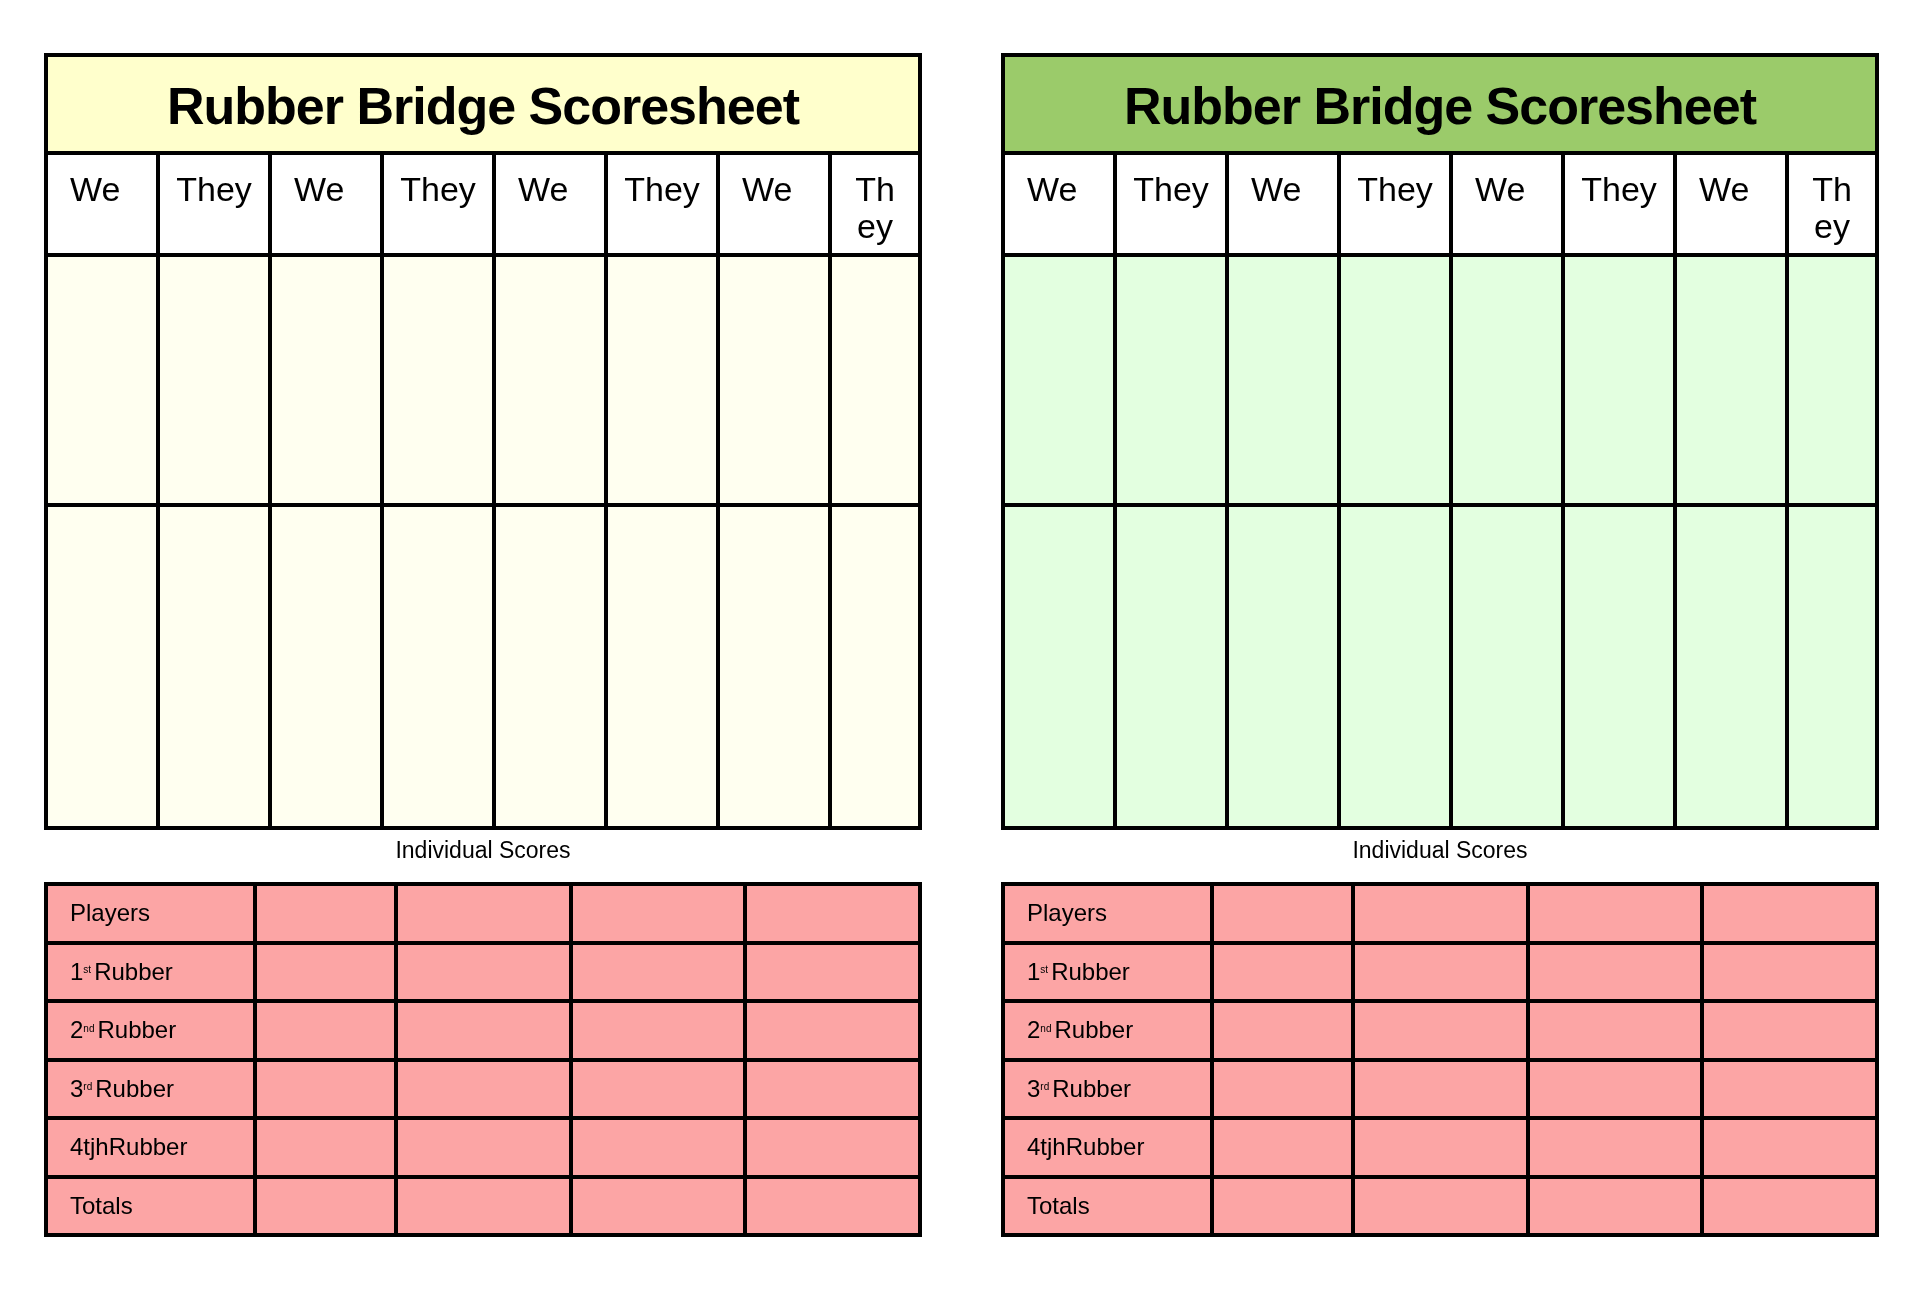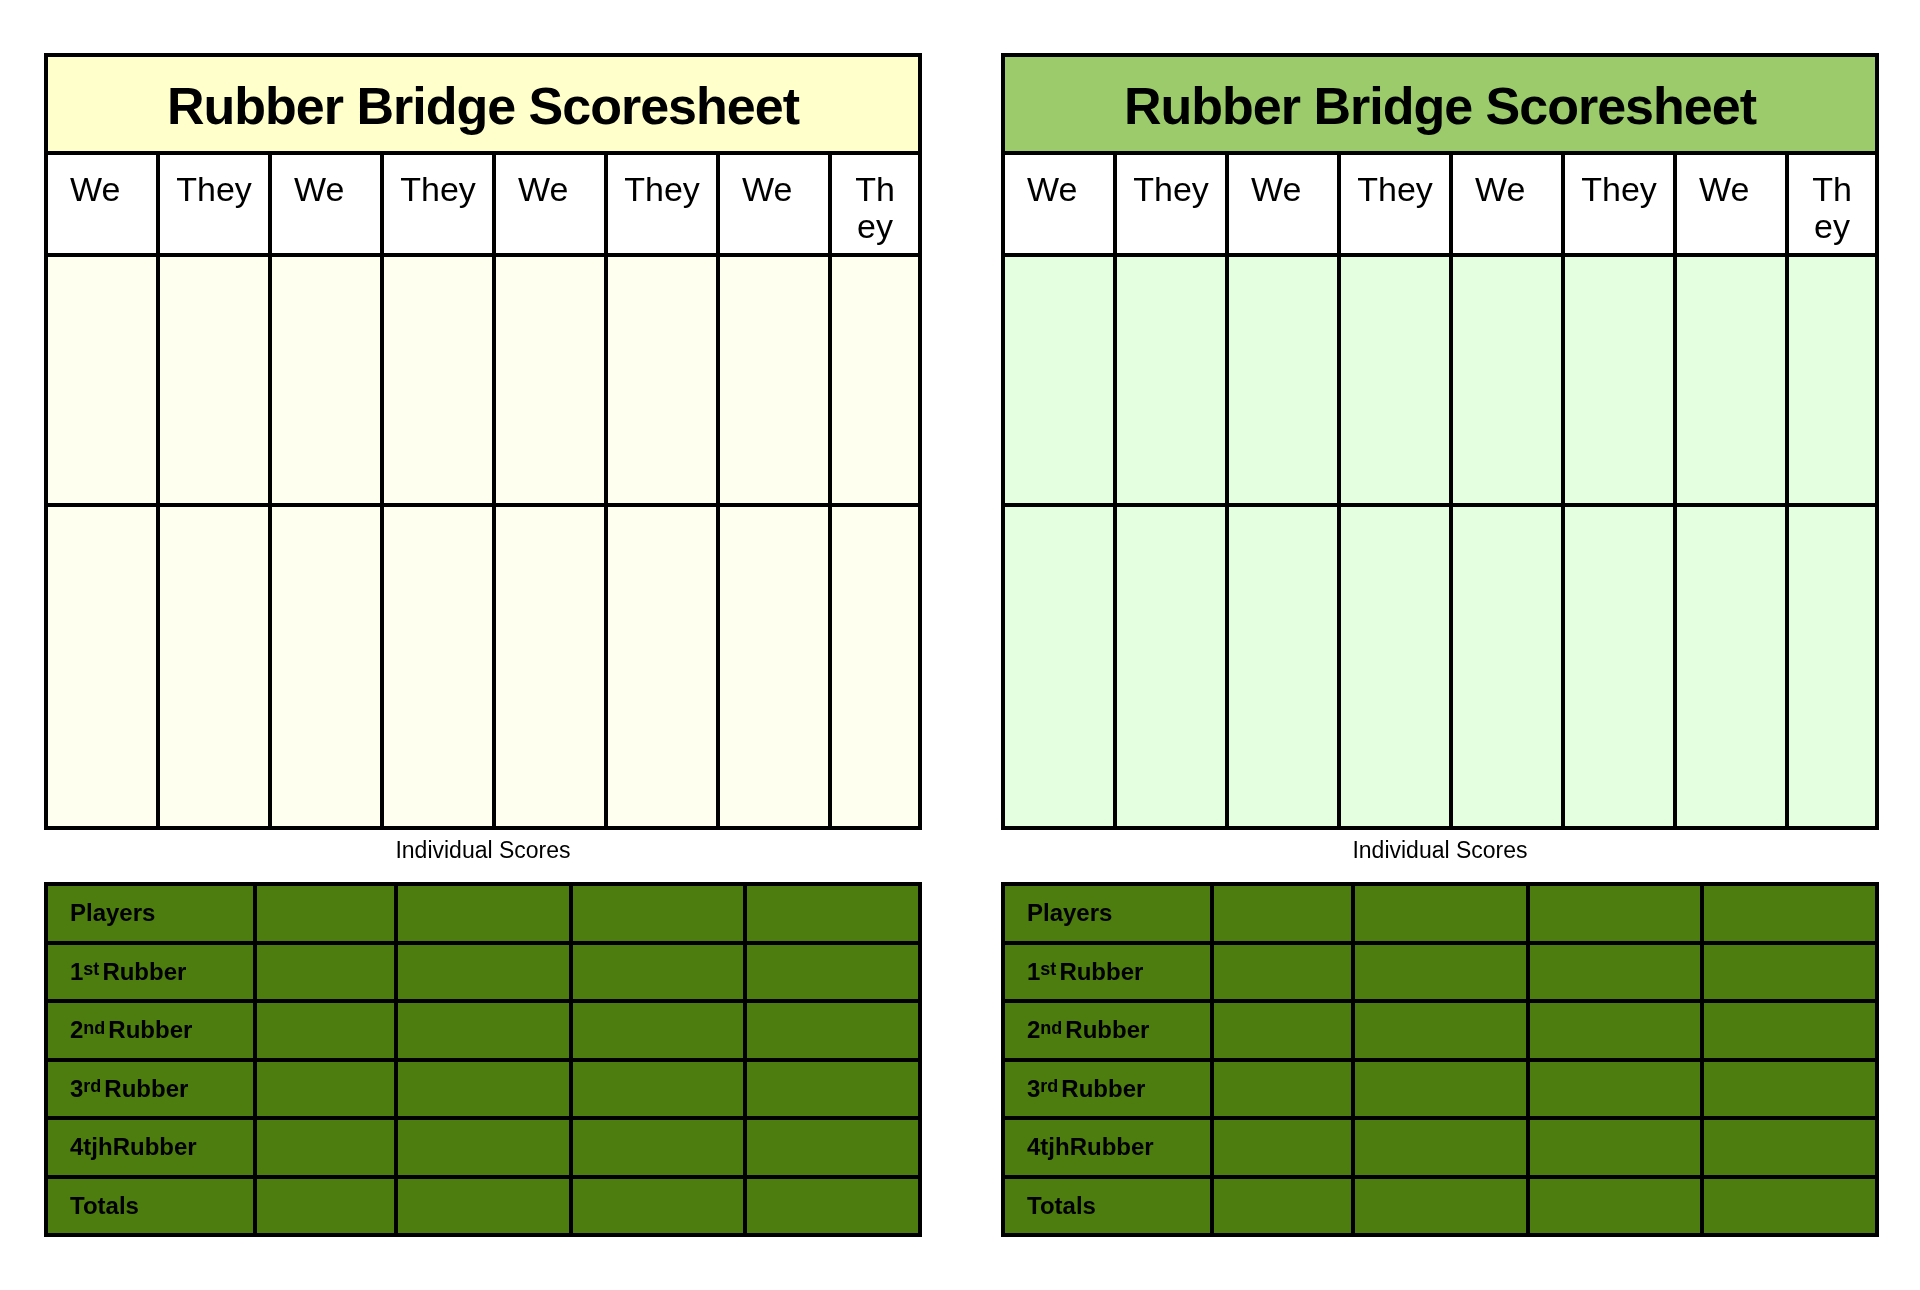--- a/index.html
+++ b/index.html
@@ -25,31 +25,31 @@
   .c { width:112px; }
   .c-last { flex:1; }
   .head-cell { font-size:34px; padding:16px 0 0 0; text-align:center; line-height:37px; }
   .head-cell.we { text-align:left; padding-left:22px; }
   .head-cell.narrow { padding-left:22px; padding-right:22px; text-align:center; word-break:break-all; }
 
   .section-label { position:absolute; top:784px; left:0; width:878px; text-align:center;
                    font-weight:normal; font-size:23px; }
 
   .grid-bottom { position:absolute; top:829px; left:0; width:878px; border:4px solid #000;
-                 box-sizing:border-box; background:#4d7c0f;font-weight:bold; }
+                 box-sizing:border-box; background:#fca5a5; }
   .brow { display:flex; height:58.5px; border-bottom:4px solid #000; box-sizing:border-box; }
   .brow:last-child { border-bottom:none; height:54px;text-align:center; }
   .bcell { box-sizing:border-box; border-right:4px solid #000; height:100%; }
   .bcell:last-child { border-right:none; }
   .b0 { width:209px; font-size:24px; padding-left:22px; display:flex; align-items:center; }
   .b1 { width:141px; }
   .b2 { width:175px; }
   .b3 { width:174px; }
   .b4 { flex:1; }
-  .ord sup { font-size:18px; vertical-align:top; position:relative; top:-2px; margin-right:3px; }
+  .ord sup { font-size:10px; vertical-align:top; position:relative; top:-2px; margin-right:3px; }
 </style>
 </head>
 <body>
 
 <div class="sheet left">
   <div class="grid-top">
     <div class="title-band" style="background: rgb(255, 255, 204);">
       <span class="title-text">Rubber Bridge Scoresheet</span>
     </div>
     <div class="head-row">

